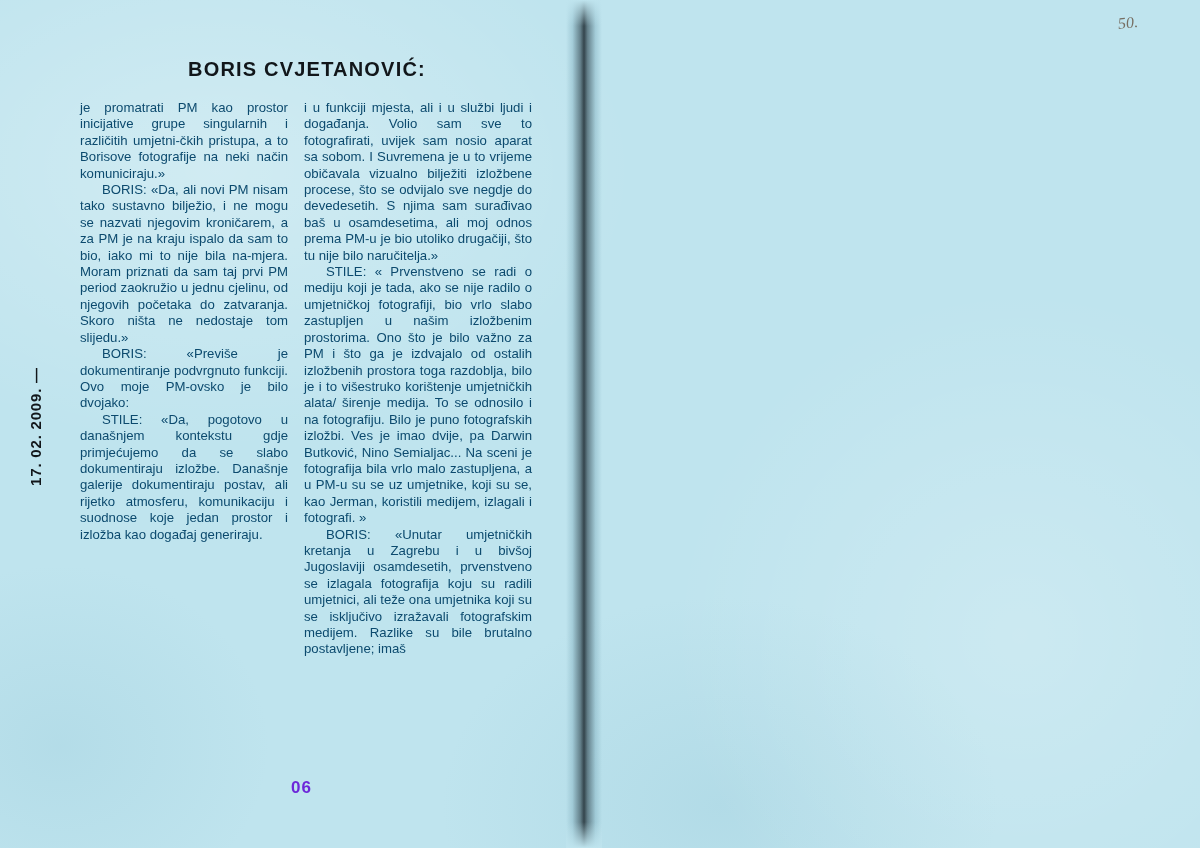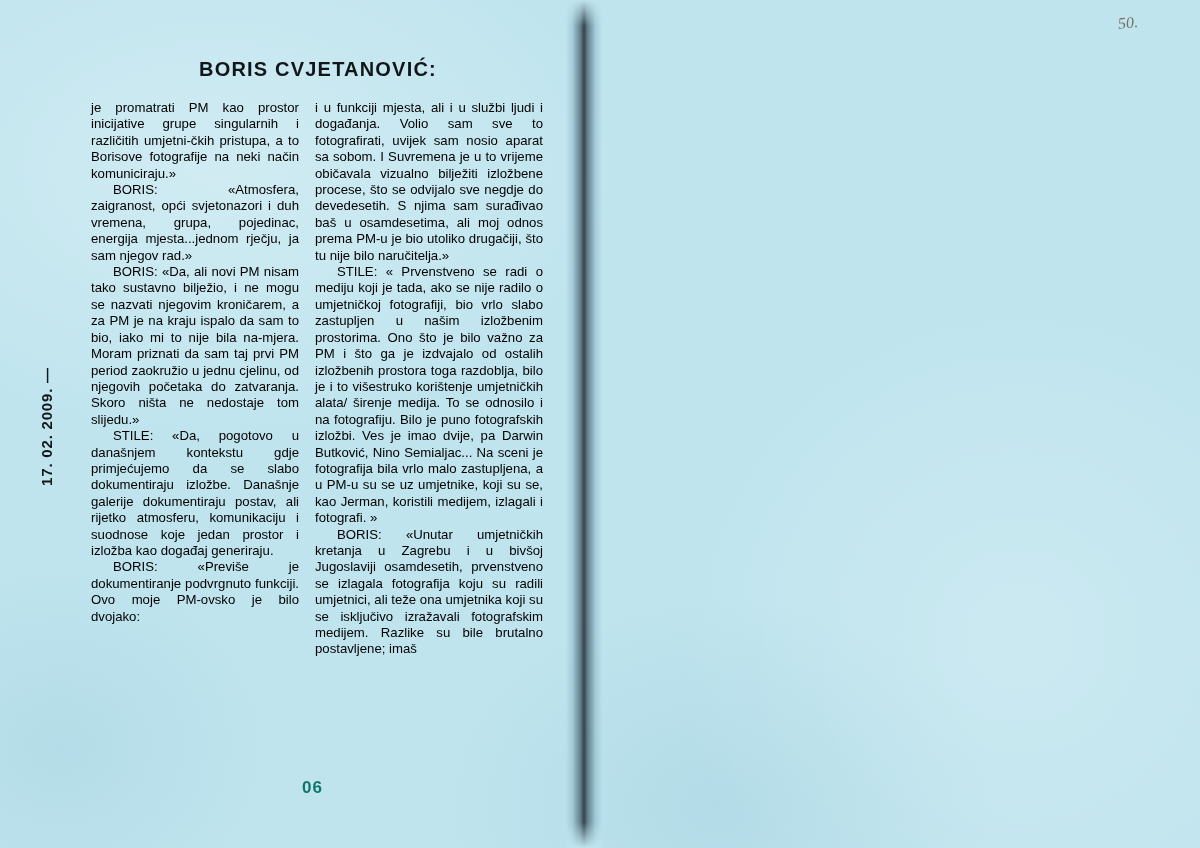--- a/index.html
+++ b/index.html
@@ -55,21 +55,21 @@
     width: 36px;
     height: 26px;
     background: linear-gradient(to top, #bfe4ee 0%, rgba(191,228,238,0) 100%);
   }
 
   .page {
     position: absolute;
     top: 0;
     height: 848px;
   }
-  .page-left { left: 13px; width: 566px; }
+  .page-left { left: 2px; width: 566px; }
   .page-right { left: 602px; width: 598px; }
 
   .page-title {
     position: absolute;
     font-family: "Liberation Sans", sans-serif;
     font-weight: bold;
     font-size: 20px;
     letter-spacing: 1.2px;
     color: #11161a;
     white-space: nowrap;
@@ -77,21 +77,21 @@
   .title-left { left: 186px; top: 58px; }
 
   .cols {
     position: absolute;
     display: flex;
     gap: 0px;
   }
   .col {
     font-size: 13.2px;
     line-height: 16.4px;
-    color: #000000;
+    color: #0c4a6e;
     text-align: justify;
     font-family: "Liberation Sans", sans-serif;
   }
   .col p {
     margin: 0;
     text-indent: 22px;
   }
   .col p.noind { text-indent: 0; }
   .col p.u, .col span.u { text-decoration: underline; }
 
@@ -114,21 +114,21 @@
     top: 418px;
     width: 170px;
     text-align: center;
     transform: rotate(-90deg);
   }
 
   .folio {
     position: absolute;
     font-size: 17px;
     font-weight: bold;
-    color: #0f766e;
+    color: #6d28d9;
     letter-spacing: 1px;
   }
   .folio-left { left: 289px; top: 778px; }
 
   .corner-mark {
     position: absolute;
     left: 1118px;
     top: 14px;
     font-size: 16px;
     color: #6a5a4a;
@@ -151,24 +151,23 @@
 
 <div class="page page-left">
 
   <div class="page-title title-left">BORIS CVJETANOVIĆ:</div>
 
   <div class="date date-left">17. 02. 2009. —</div>
 
   <div class="cols" id="left-cols">
     <div class="col" id="left-col-1">
       <p class="noind">je promatrati PM kao prostor inicijative grupe singularnih i različitih umjetni-čkih pristupa, a to Borisove fotografije na neki način komuniciraju.»</p>
-      <p>BORIS: «Atmosfera, zaigranost, opći svjetonazori i duh vremena, grupa, pojedinac, energija mjesta...jednom rječju, ja sam njegov rad.»</p>
       <p>BORIS: «Da, ali novi PM nisam tako sustavno bilježio, i ne mogu se nazvati njegovim kroničarem, a za PM je na kraju ispalo da sam to bio, iako mi to nije bila na-mjera. Moram priznati da sam taj prvi PM period zaokružio u jednu cjelinu, od njegovih početaka do zatvaranja. Skoro ništa ne nedostaje tom slijedu.»</p>
+      <p>BORIS: «Previše je dokumentiranje podvrgnuto funkciji. Ovo moje PM-ovsko je bilo dvojako:</p>
       <p>STILE: «Da, pogotovo u današnjem kontekstu gdje primjećujemo da se slabo dokumentiraju izložbe. Današnje galerije dokumentiraju postav, ali rijetko atmosferu, komunikaciju i suodnose koje jedan prostor i izložba kao događaj generiraju.</p>
-      <p>BORIS: «Previše je dokumentiranje podvrgnuto funkciji. Ovo moje PM-ovsko je bilo dvojako:</p>
     </div>
     <div class="col" id="left-col-2">
       <p class="noind">i u funkciji mjesta, ali i u službi ljudi i događanja. Volio sam sve to fotografirati, uvijek sam nosio aparat sa sobom. I Suvremena je u to vrijeme običavala vizualno bilježiti izložbene procese, što se odvijalo sve negdje do devedesetih. S njima sam surađivao baš u osamdesetima, ali moj odnos prema PM-u je bio utoliko drugačiji, što tu nije bilo naručitelja.»</p>
       <p>STILE: « Prvenstveno se radi o mediju koji je tada, ako se nije radilo o umjetničkoj fotografiji, bio vrlo slabo zastupljen u našim izložbenim prostorima. Ono što je bilo važno za PM i što ga je izdvajalo od ostalih izložbenih prostora toga razdoblja, bilo je i to višestruko korištenje umjetničkih alata/ širenje medija. To se odnosilo i na fotografiju. Bilo je puno fotografskih izložbi. Ves je imao dvije, pa Darwin Butković, Nino Semialjac... Na sceni je fotografija bila vrlo malo zastupljena, a u PM-u su se uz umjetnike, koji su se, kao Jerman, koristili medijem, izlagali i fotografi. »</p>
       <p>BORIS: «Unutar umjetničkih kretanja u Zagrebu i u bivšoj Jugoslaviji osamdesetih, prvenstveno se izlagala fotografija koju su radili umjetnici, ali teže ona umjetnika koji su se isključivo izražavali fotografskim medijem. Razlike su bile brutalno postavljene; imaš</p>
     </div>
   </div>
 
   <div class="folio folio-left">06</div>
 </div>

